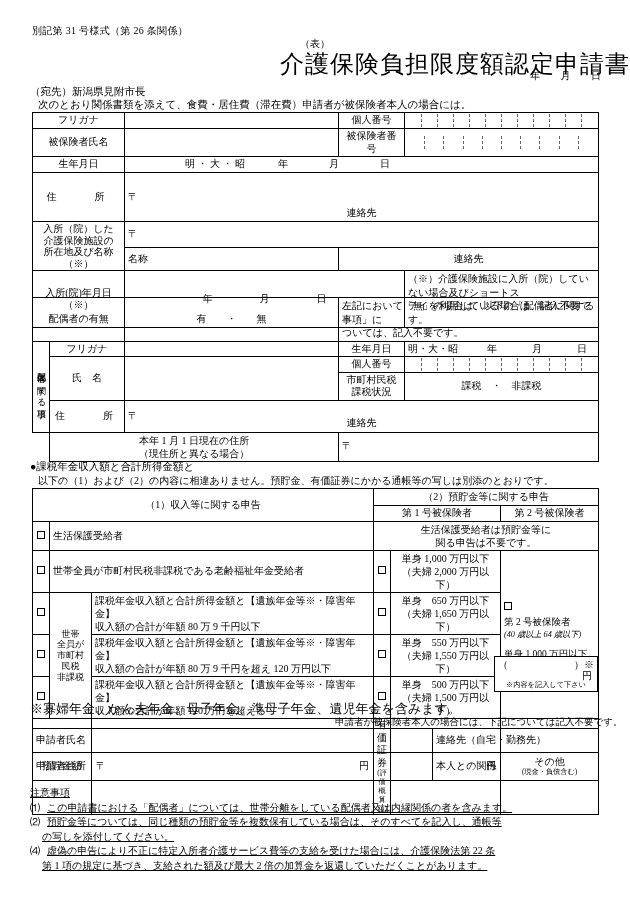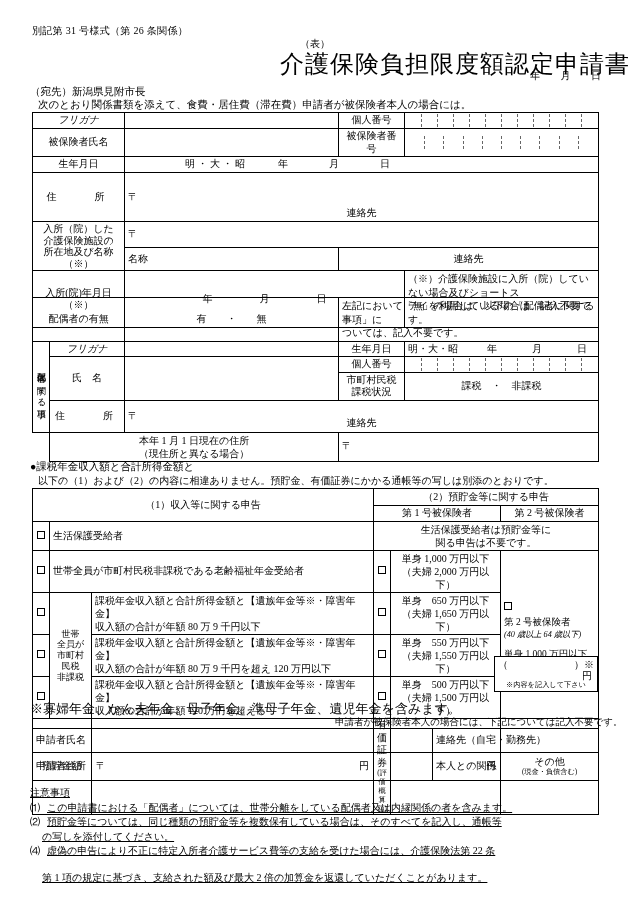--- a/index.html
+++ b/index.html
@@ -80,21 +80,21 @@
     line-height: 1.25;
   }
   .ctr { text-align: center; }
   .rgt { text-align: right; }
   .lft { text-align: left; }
   .top { vertical-align: top; }
   .btm { vertical-align: bottom; }
   .sm { font-size: 8.2px; }
   .xsm { font-size: 7.2px; }
   .nb { border: none !important; }
-  .dashed-b { border-bottom: 1px dashed #555 !important; font-style: italic; }
+  .dashed-b { border-bottom: 1px dashed #555 !important; }
   .no-b { border-bottom: none !important; }
   .sp4 { letter-spacing: 6px; }
 
   
   .numgrid {
     display: flex;
     width: 100%;
     height: 100%;
   }
   .numgrid i {
@@ -500,17 +500,17 @@
     <span class="nrow">注意事項</span>
     <span class="nrow">
       <span class="num">⑴</span><span>この申請書における「配偶者」については、世帯分離をしている配偶者又は内縁関係の者を含みます。</span>
     </span>
     <span class="nrow">
       <span class="num">⑵</span><span>預貯金等については、同じ種類の預貯金等を複数保有している場合は、そのすべてを記入し、通帳等</span>
       <span class="ind" style="padding-left:12px;">の写しを添付してください。</span>
     </span>
     <span class="nrow">
       <span class="num">⑷</span><span>虚偽の申告により不正に特定入所者介護サービス費等の支給を受けた場合には、介護保険法第 22 条</span>
-      <span class="ind" style="padding-left:12px;margin-top:12px;">第 1 項の規定に基づき、支給された額及び最大 2 倍の加算金を返還していただくことがあります。</span>
+      <span class="ind" style="padding-left:12px;">第 1 項の規定に基づき、支給された額及び最大 2 倍の加算金を返還していただくことがあります。</span>
     </span>
   </div>
 
 </div>
 
 </body></html>

